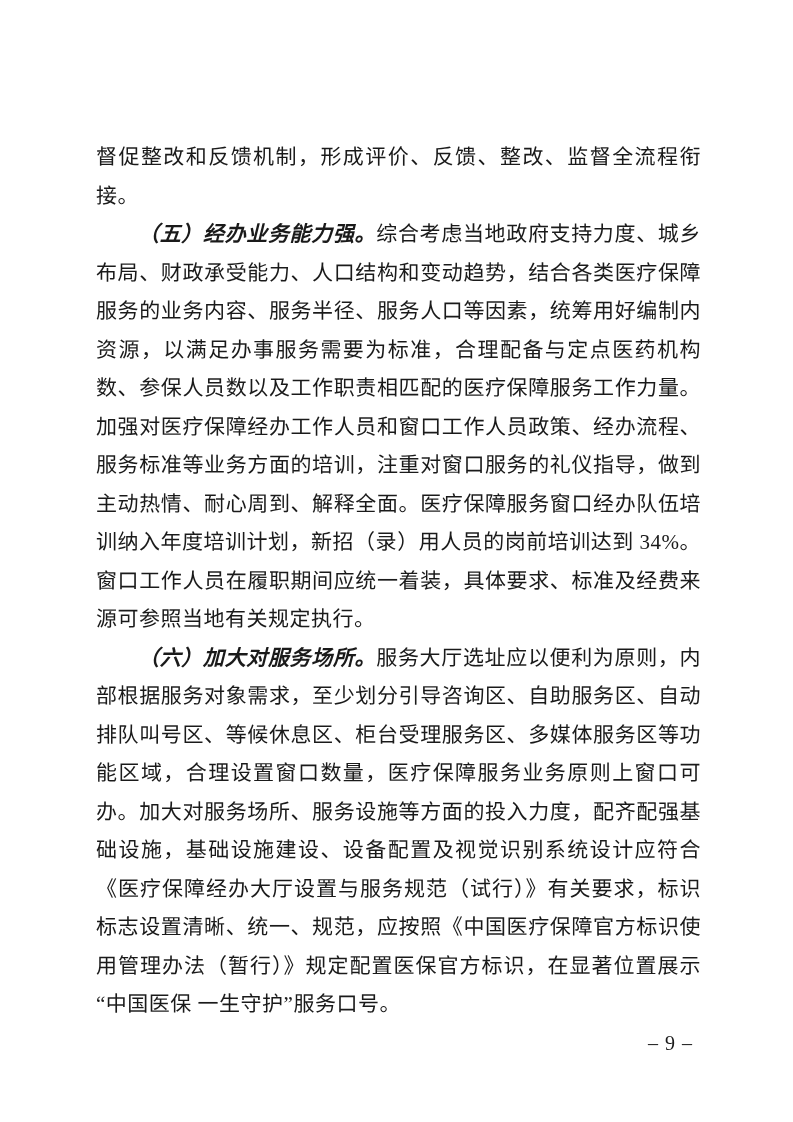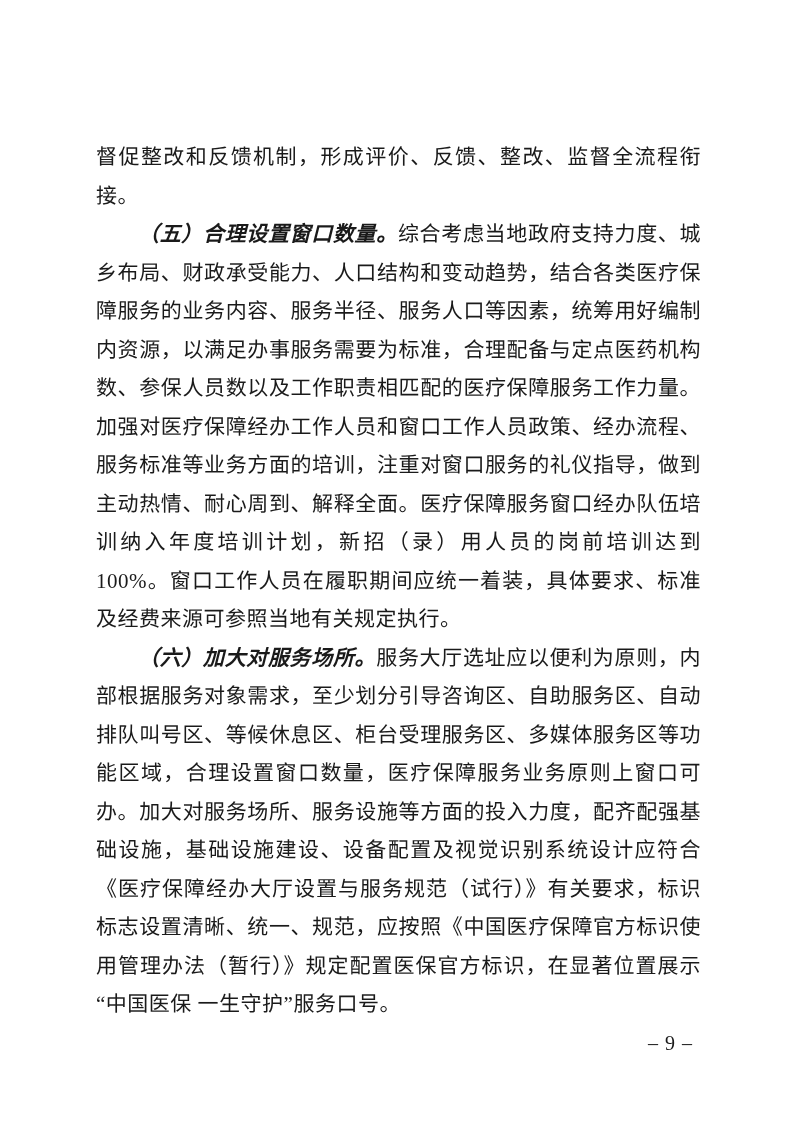--- a/index.html
+++ b/index.html
@@ -53,17 +53,17 @@
     letter-spacing: 1px;
     font-family: "Liberation Serif", "DejaVu Serif", serif;
   }
 </style>
 </head>
 <body>
 
 <div class="page">
   <div class="body-text">
     <p class="para">督促整改和反馈机制，形成评价、反馈、整改、监督全流程衔接。</p>
-    <p class="para indent"><span class="lead">（五）合理设置窗口数量。</span><span>综合考虑当地政府支持力度、城乡布局、财政承受能力、人口结构和变动趋势，结合各类医疗保障服务的业务内容、服务半径、服务人口等因素，统筹用好编制内资源，以满足办事服务需要为标准，合理配备与定点医药机构数、参保人员数以及工作职责相匹配的医疗保障服务工作力量。加强对医疗保障经办工作人员和窗口工作人员政策、经办流程、服务标准等业务方面的培训，注重对窗口服务的礼仪指导，做到主动热情、耐心周到、解释全面。医疗保障服务窗口经办队伍培训纳入年度培训计划，新招（录）用人员的岗前培训达到 100%。窗口工作人员在履职期间应统一着装，具体要求、标准及经费来源可参照当地有关规定执行。</span></p>
+    <p class="para indent"><span class="lead">（五）经办业务能力强。</span><span>综合考虑当地政府支持力度、城乡布局、财政承受能力、人口结构和变动趋势，结合各类医疗保障服务的业务内容、服务半径、服务人口等因素，统筹用好编制内资源，以满足办事服务需要为标准，合理配备与定点医药机构数、参保人员数以及工作职责相匹配的医疗保障服务工作力量。加强对医疗保障经办工作人员和窗口工作人员政策、经办流程、服务标准等业务方面的培训，注重对窗口服务的礼仪指导，做到主动热情、耐心周到、解释全面。医疗保障服务窗口经办队伍培训纳入年度培训计划，新招（录）用人员的岗前培训达到 34%。窗口工作人员在履职期间应统一着装，具体要求、标准及经费来源可参照当地有关规定执行。</span></p>
     <p class="para indent"><span class="lead">（六）加大对服务场所。</span><span>服务大厅选址应以便利为原则，内部根据服务对象需求，至少划分引导咨询区、自助服务区、自动排队叫号区、等候休息区、柜台受理服务区、多媒体服务区等功能区域，合理设置窗口数量，医疗保障服务业务原则上窗口可办。加大对服务场所、服务设施等方面的投入力度，配齐配强基础设施，基础设施建设、设备配置及视觉识别系统设计应符合《医疗保障经办大厅设置与服务规范（试行）》有关要求，标识标志设置清晰、统一、规范，应按照《中国医疗保障官方标识使用管理办法（暂行）》规定配置医保官方标识，在显著位置展示“中国医保 一生守护”服务口号。</span></p>
   </div>
   <div class="page-number">– 9 –</div>
 </div>
 
 </body></html>

